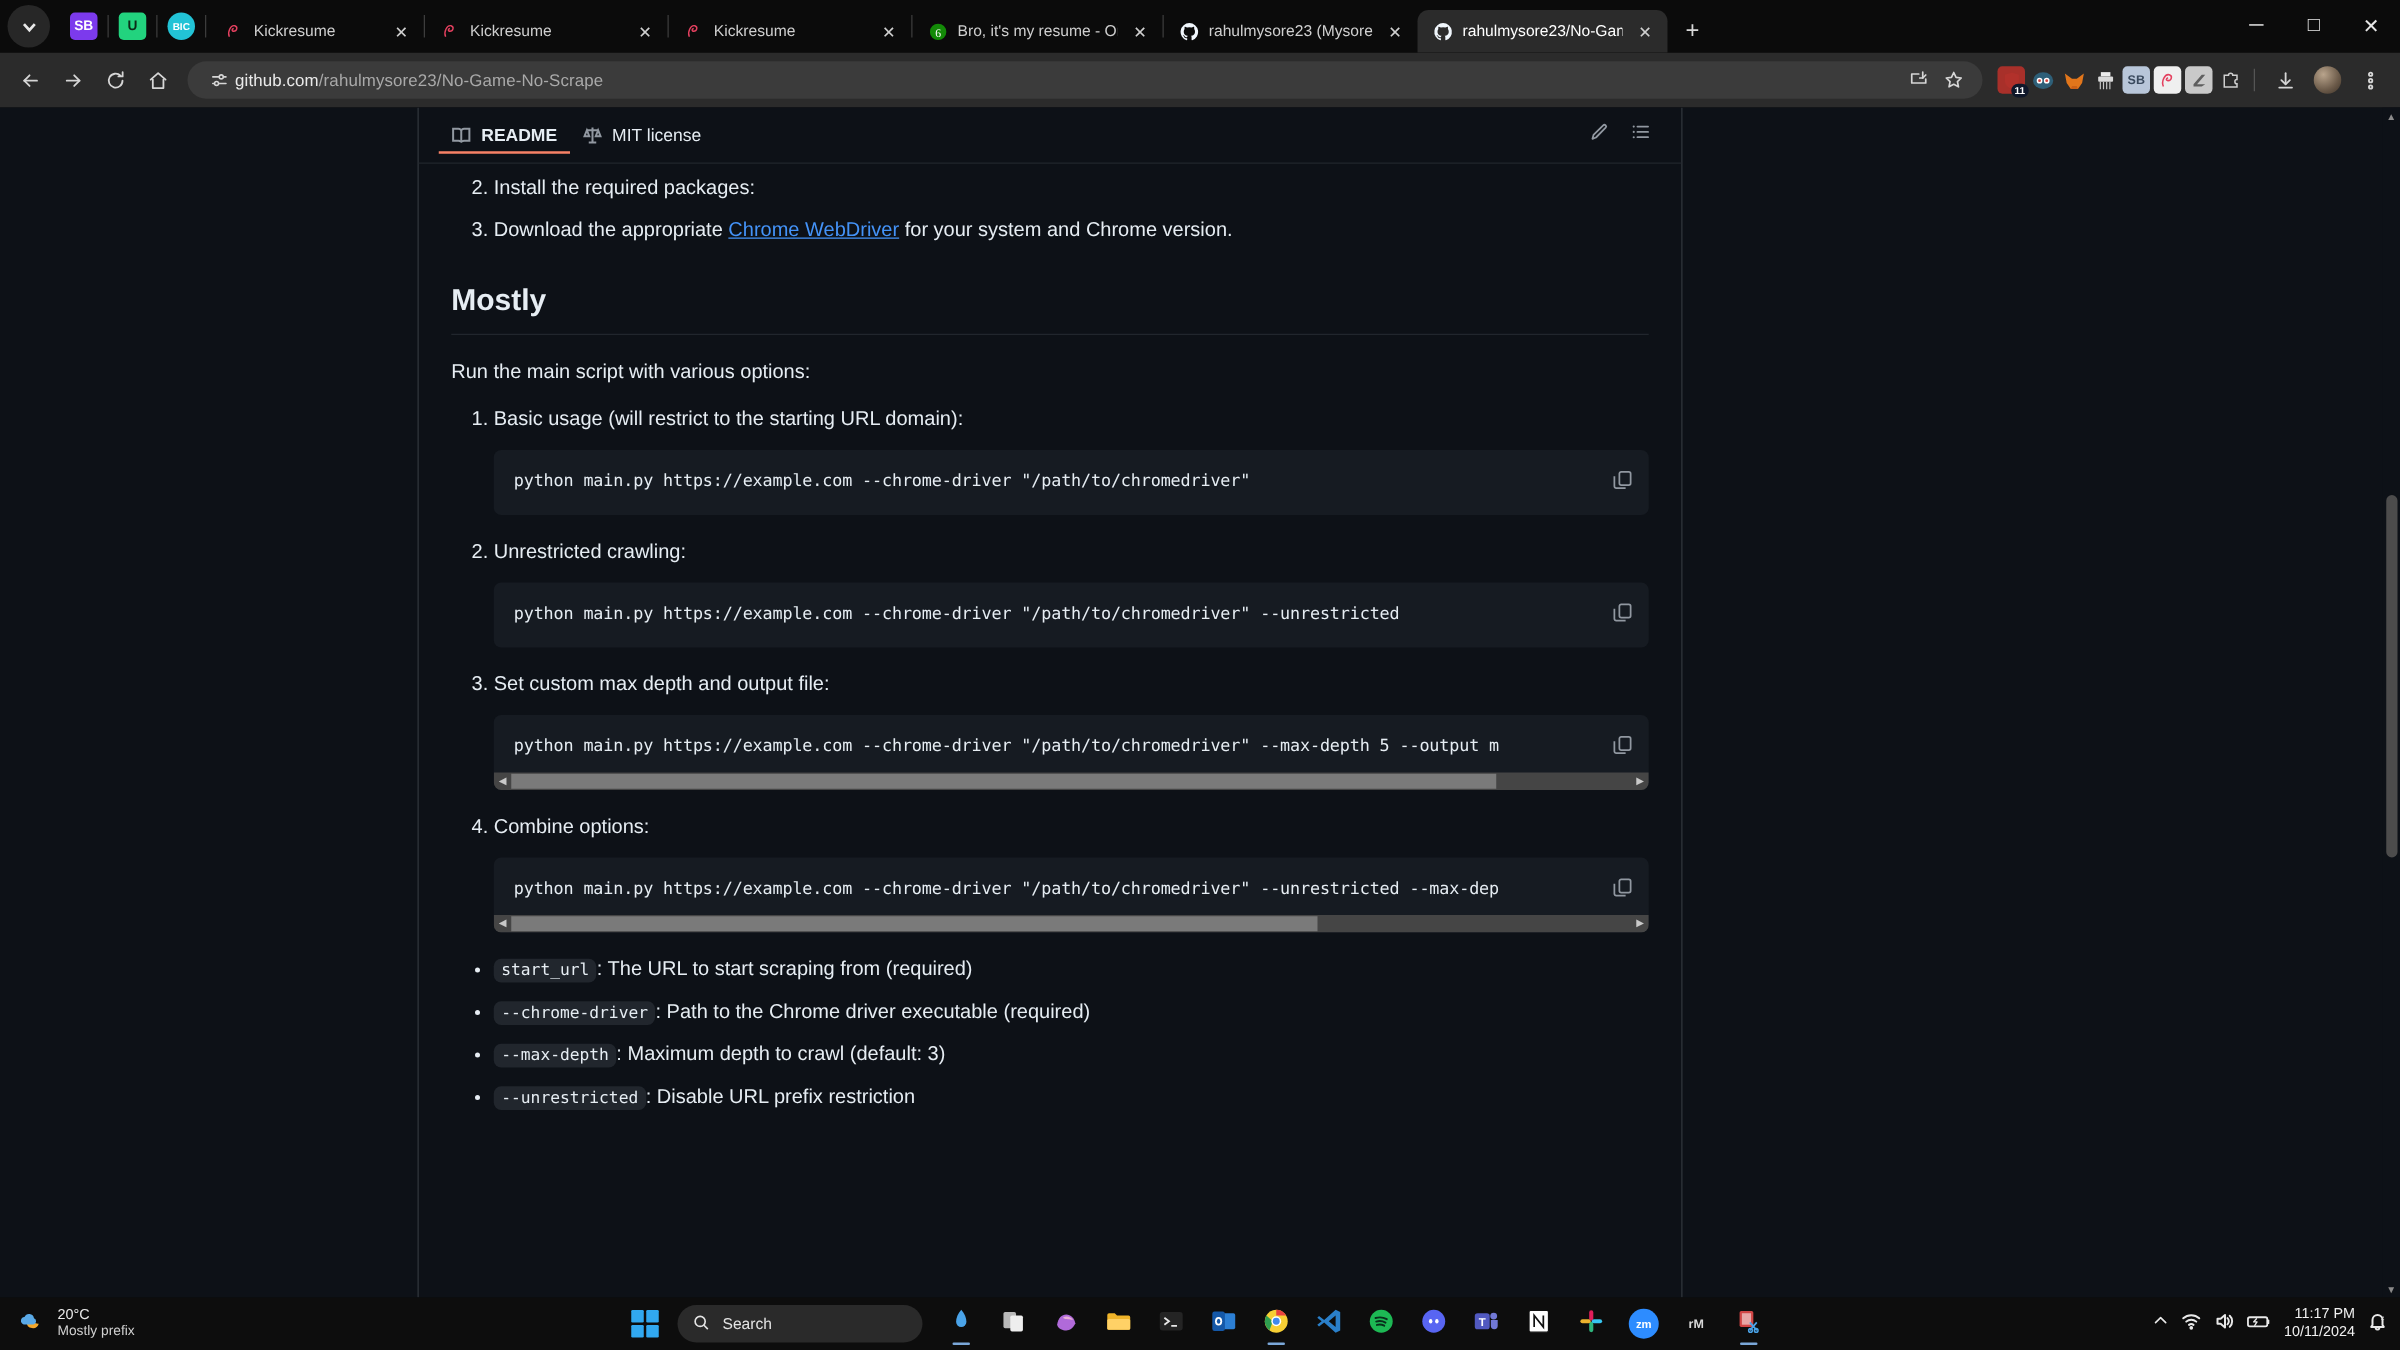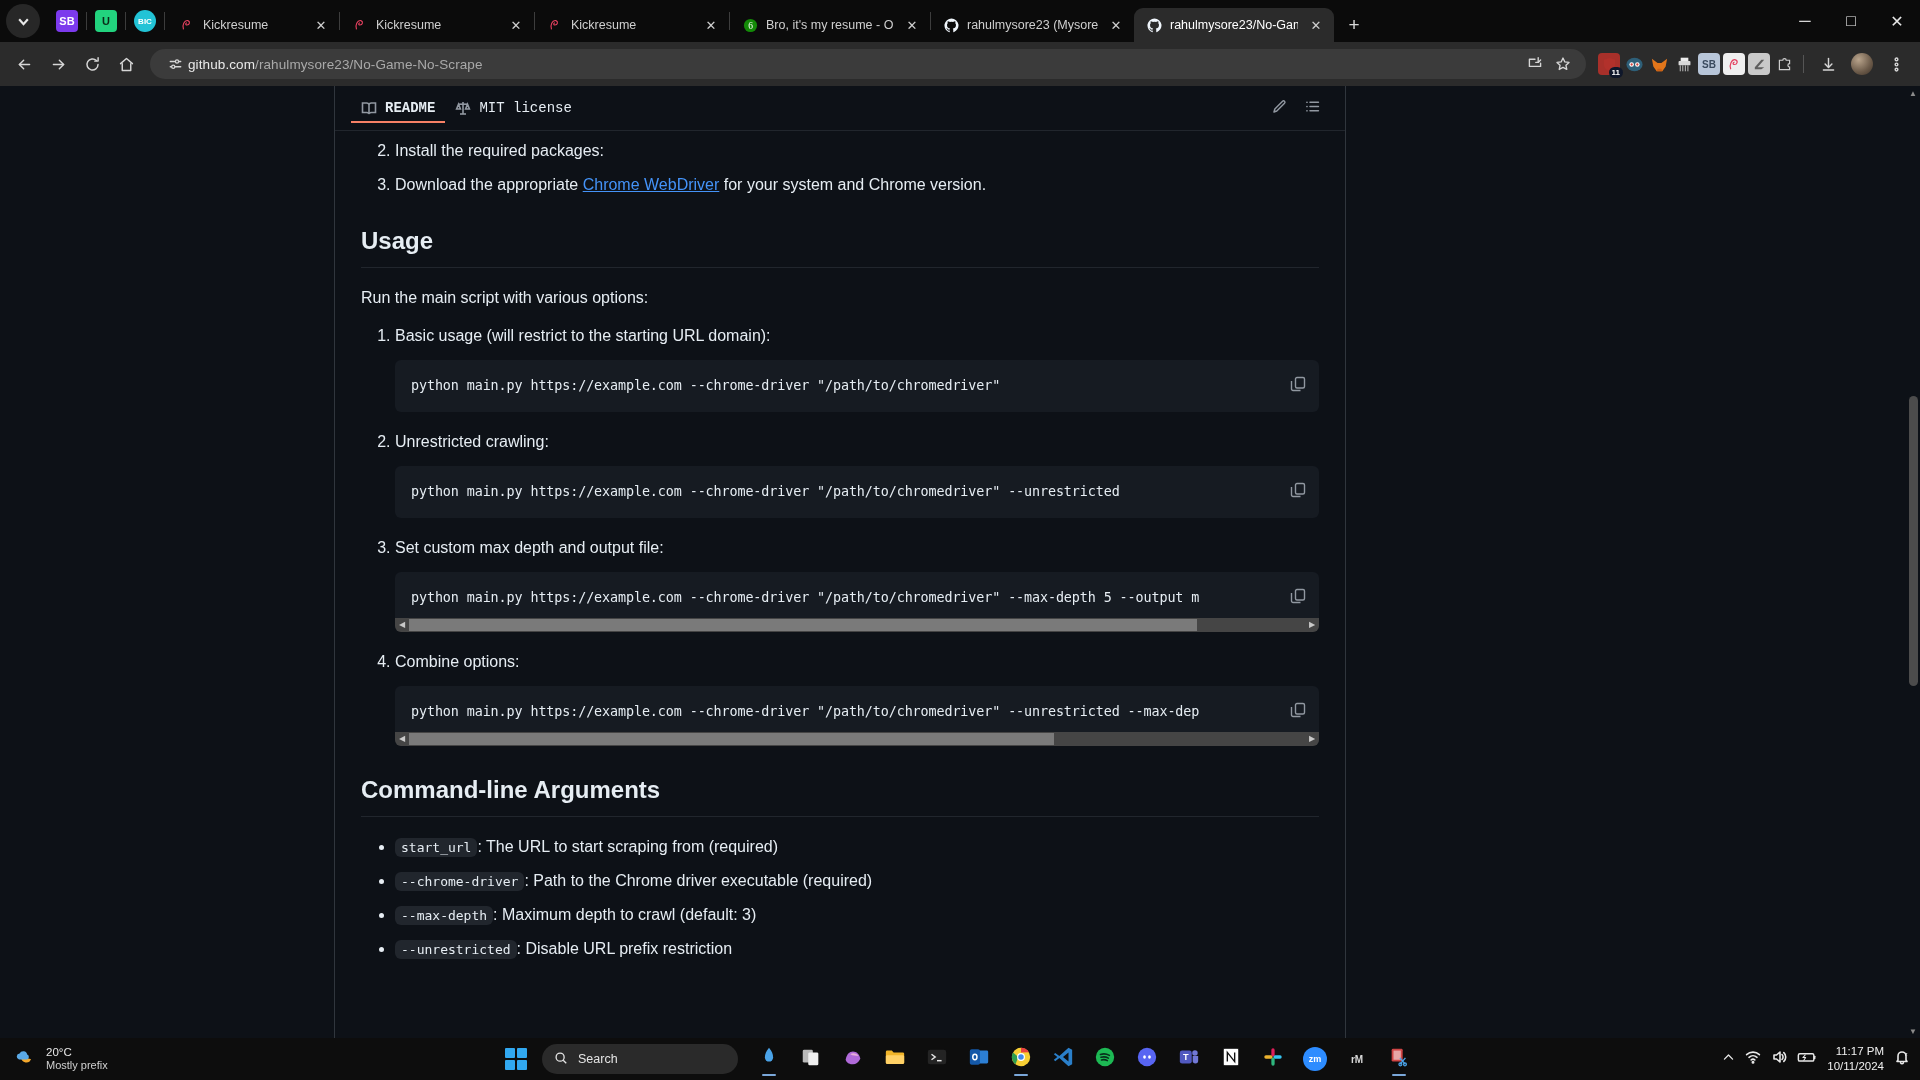--- a/index.html
+++ b/index.html
@@ -73,21 +73,21 @@
   .sb-arrow { position:absolute; left:0; width:14px; height:14px; display:flex; align-items:center; justify-content:center;
               color:#8b8b8b; font-size:8px; }
 
   .readme-card {
     position: absolute; left: 334px; top: 0; width: 1012px; bottom: 0;
     background: #0d1117; border-left: 1px solid #30363d; border-right: 1px solid #30363d;
   }
   .rm-tabs { height: 45px; display: flex; align-items: center; padding: 0 16px; position: relative;
              border-bottom: 1px solid #21262d; }
   .rm-tab { display: flex; align-items: center; gap: 8px; height: 29px; padding: 0 10px;
-            font-size: 14px; color: #e6edf3; position: relative; font-family: Liberation Mono, monospace; }
+            font-size: 14px; color: #e6edf3; position: relative; }
   .rm-tab.active { font-weight: 700; }
   .rm-tab.active:after { content:""; position:absolute; left:0; right:0; bottom:0; height:2px; background:#f78166; }
   .rm-tab svg { stroke: #9198a1; fill: none; stroke-width: 1.6; }
   .rm-actions { margin-left: auto; display: flex; align-items: center; gap: 16px; padding-right: 8px; }
   .rm-actions svg { stroke: #9198a1; fill: none; stroke-width: 1.7; stroke-linecap: round; stroke-linejoin: round; }
 
   .rm-body { padding: 0 26px; color: #e6edf3; font-size: 16px; line-height: 1.5; }
   .topline { height: 8px; }
 
   ol.gh-list, ul.gh-list { margin: 0 0 0 20px; padding-left: 14px; }
@@ -409,21 +409,21 @@
 
         <ol class="gh-list" start="2">
           <li>
             <span class="li-text">Install the required packages:</span>
           </li>
           <li>
             <span class="li-text"><span>Download the appropriate </span><a class="gh-a" href="#">Chrome WebDriver</a><span> for your system and Chrome version.</span></span>
           </li>
         </ol>
 
-        <h2 class="gh-h2">Usage</h2>
+        <h2 class="gh-h2">Mostly</h2>
         <p class="gh-p">Run the main script with various options:</p>
 
         <ol class="gh-list">
           <li>
             <span class="li-text">Basic usage (will restrict to the starting URL domain):</span>
             <div class="codeblock">
               <code>python main.py https://example.com --chrome-driver "/path/to/chromedriver"</code>
               <span class="copy-btn">
                 <svg width="16" height="16" viewBox="0 0 16 16">
                     <rect x="5.5" y="1.5" width="9" height="10.5" rx="1.5"></rect>
@@ -477,21 +477,20 @@
                 <span class="ar">◀</span>
                 <span class="track">
                   <span class="thumb" style="left:0;width:72%"></span>
                 </span>
                 <span class="ar">▶</span>
               </div>
             </div>
           </li>
         </ol>
 
-        <h2 class="gh-h2">Command-line Arguments</h2>
         <ul class="gh-list">
           <li>
             <code class="inline">start_url</code><span class="li-text">: The URL to start scraping from (required)</span>
           </li>
           <li>
             <code class="inline">--chrome-driver</code><span class="li-text">: Path to the Chrome driver executable (required)</span>
           </li>
           <li>
             <code class="inline">--max-depth</code><span class="li-text">: Maximum depth to crawl (default: 3)</span>
           </li>

